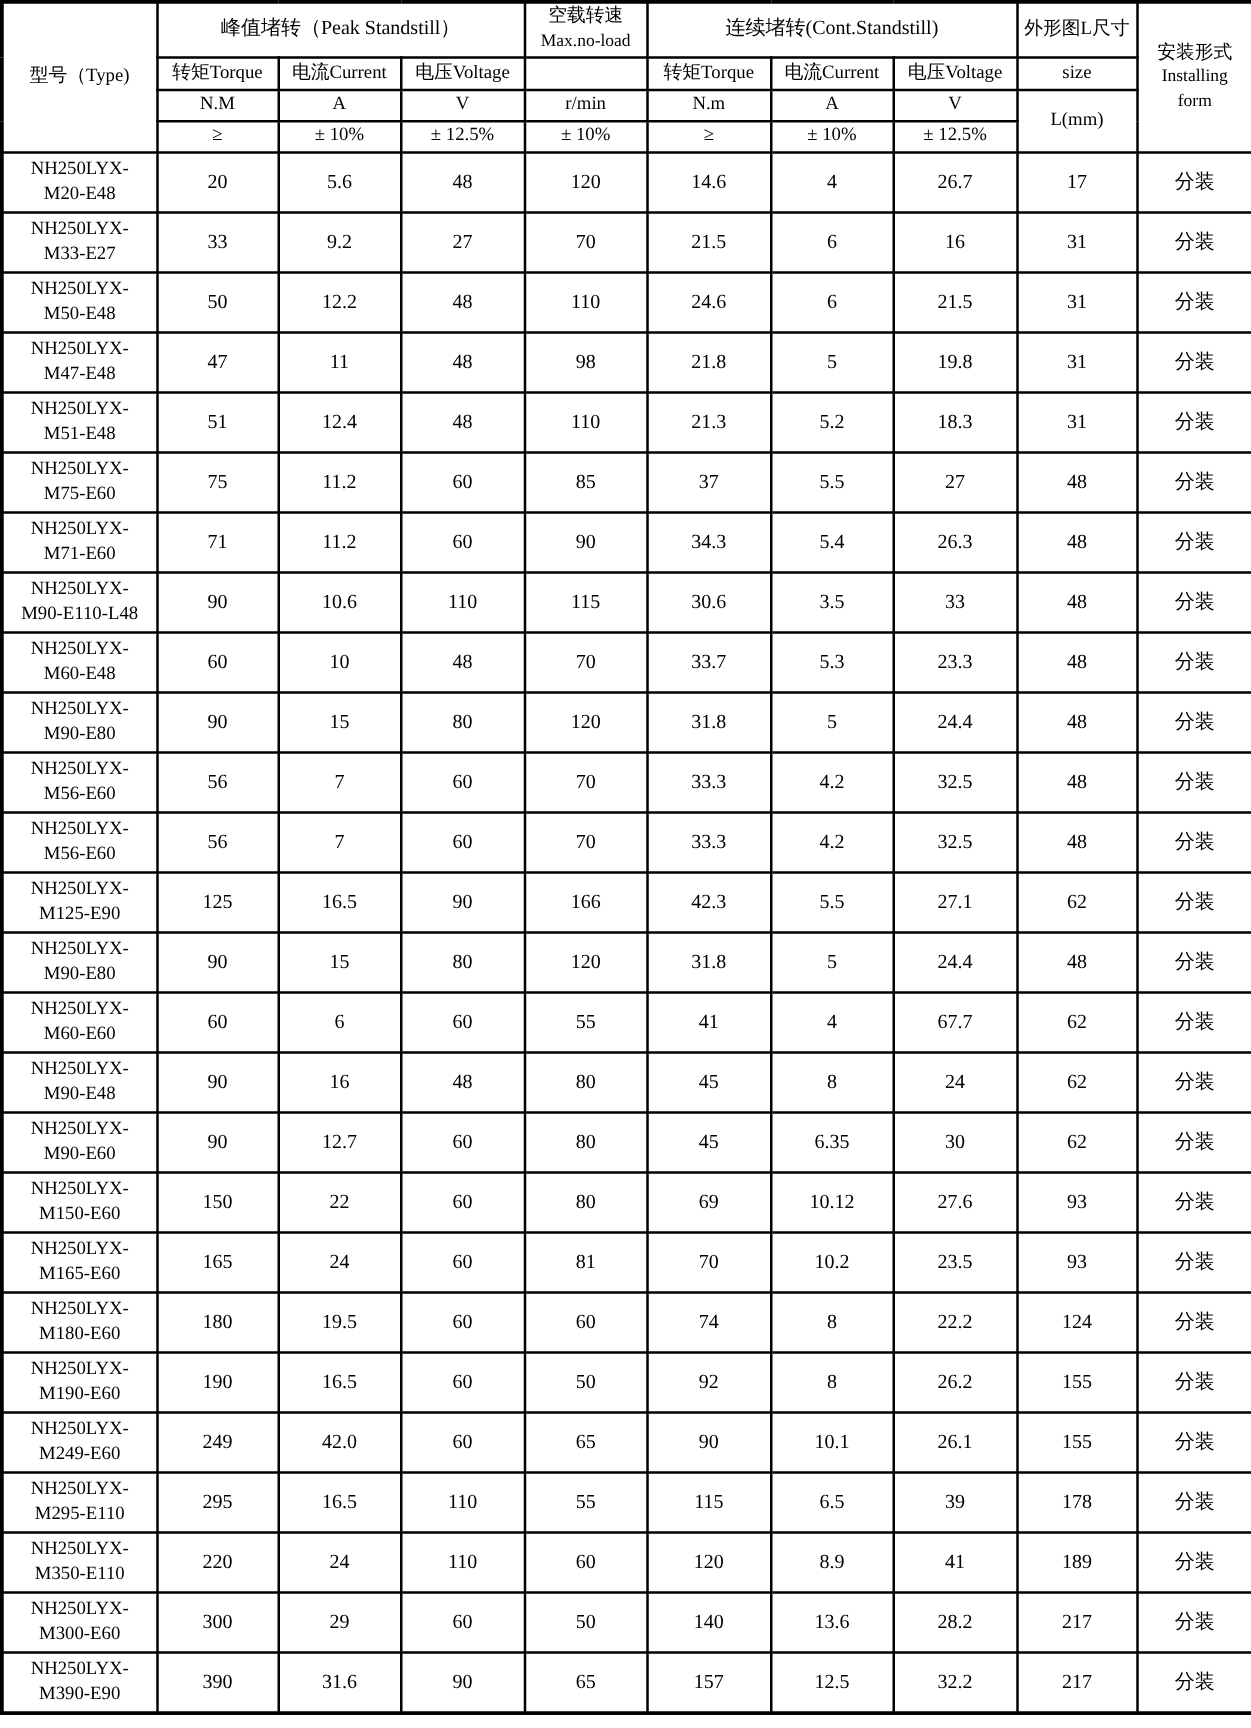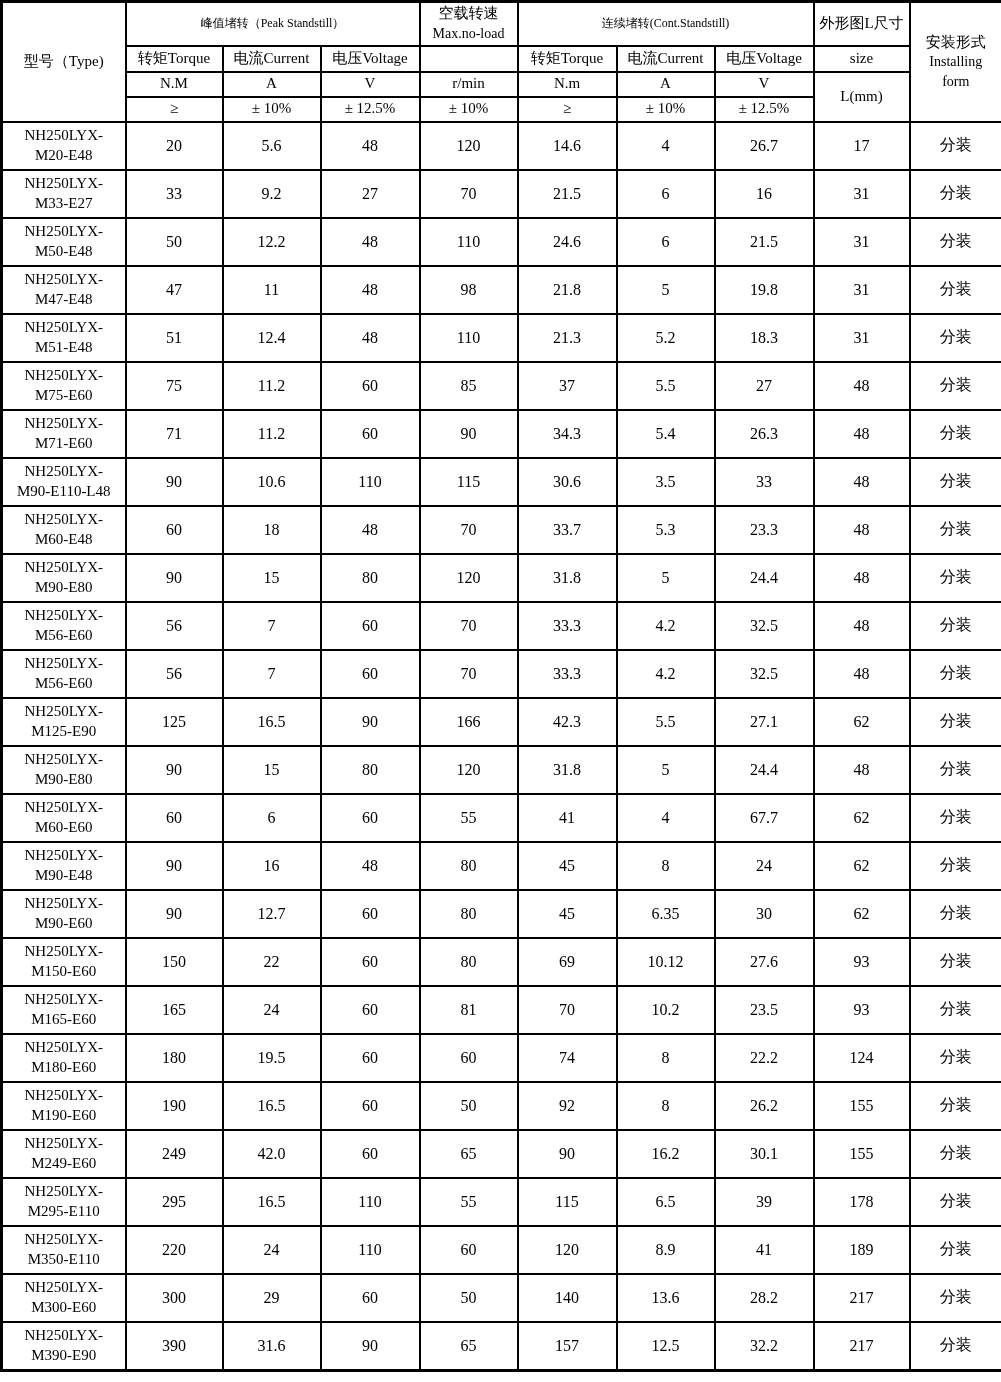--- a/index.html
+++ b/index.html
@@ -15,21 +15,21 @@
   table.spec th, table.spec td {
     border: 2px solid #000;
     text-align: center;
     vertical-align: middle;
     padding: 0 2px;
     font-weight: normal;
     overflow: hidden;
   }
   table.spec { border: 3px solid #000; }
   thead th { font-size: 15px; line-height: 1.3; }
-  thead .group { font-size: 12px; }
+  thead .group { font-size: 16px; }
   thead .small { font-size: 14px; }
   tbody td { font-size: 16px; height: 46px; }
   tbody td.model { font-size: 15px; line-height: 1.3; }
   tr.hr1 { height: 44px; }
   tr.hr2 { height: 26px; }
   tr.hr3 { height: 25px; }
   tr.hr4 { height: 25px; }
 </style>
 </head>
 <body>
@@ -186,21 +186,21 @@
         <td>115</td>
         <td>30.6</td>
         <td>3.5</td>
         <td>33</td>
         <td>48</td>
         <td>分装</td>
       </tr>
       <tr>
         <td class="model"><span>NH250LYX-</span><br><span>M60-E48</span></td>
         <td>60</td>
-        <td>18</td>
+        <td>10</td>
         <td>48</td>
         <td>70</td>
         <td>33.7</td>
         <td>5.3</td>
         <td>23.3</td>
         <td>48</td>
         <td>分装</td>
       </tr>
       <tr>
         <td class="model"><span>NH250LYX-</span><br><span>M90-E80</span></td>
@@ -346,22 +346,22 @@
         <td>155</td>
         <td>分装</td>
       </tr>
       <tr>
         <td class="model"><span>NH250LYX-</span><br><span>M249-E60</span></td>
         <td>249</td>
         <td>42.0</td>
         <td>60</td>
         <td>65</td>
         <td>90</td>
-        <td>16.2</td>
-        <td>30.1</td>
+        <td>10.1</td>
+        <td>26.1</td>
         <td>155</td>
         <td>分装</td>
       </tr>
       <tr>
         <td class="model"><span>NH250LYX-</span><br><span>M295-E110</span></td>
         <td>295</td>
         <td>16.5</td>
         <td>110</td>
         <td>55</td>
         <td>115</td>

